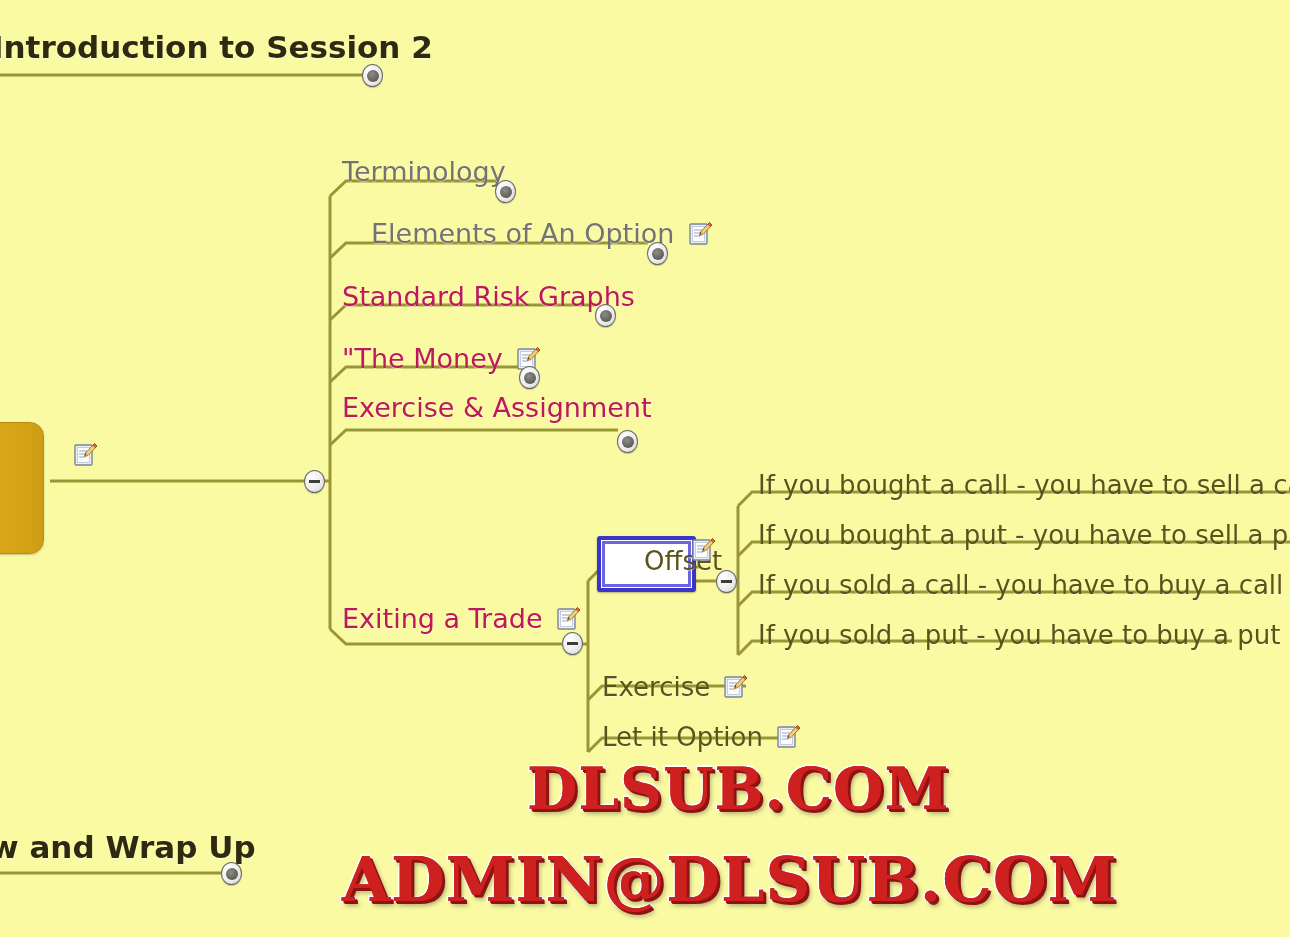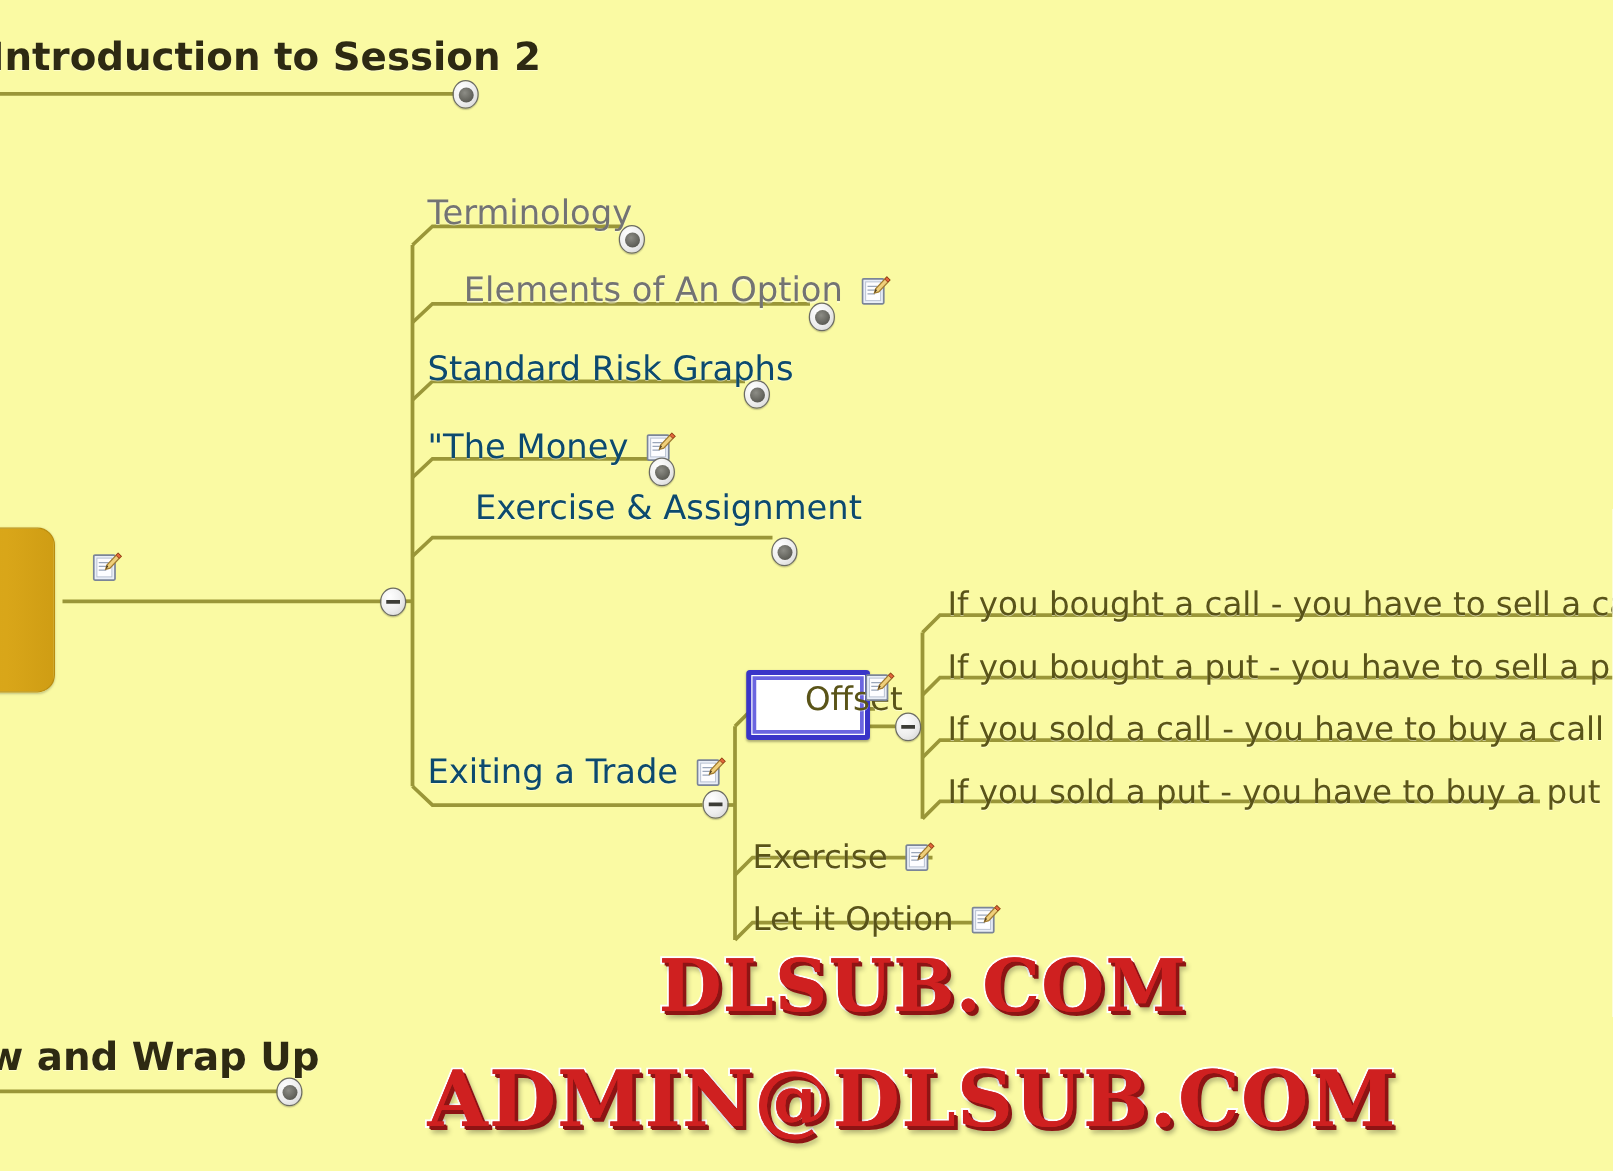--- a/index.html
+++ b/index.html
@@ -48,21 +48,21 @@
 
   .lvl1 {
     font-size: 30px;
     font-weight: bold;
     letter-spacing: .2px;
     color: #3a3214;
   }
   .lvl2 {
     font-size: 27px;
     font-weight: normal;
-    color: #0c4a6e;
+    color: #be185d;
   }
   .lvl2.green { color: #737373; }
   .lvl3 {
     font-size: 26px;
     color: #5a5418;
   }
   .topnode {
     font-size: 31px;
     font-weight: bold;
     color: #2e2a12;
@@ -259,21 +259,21 @@
         <path d="M20.5 1.5 L23 4 L14 13.5 L10.5 14.5 L11.5 11 Z" fill="#f0cf7a" stroke="#a07b30" stroke-width="1"></path>
         <path d="M20.5 1.5 L23 4 L21.3 5.7 L18.8 3.2 Z" fill="#e2683a" stroke="#9b3f1c" stroke-width=".8"></path>
         <path d="M10.5 14.5 L11.5 11 L12.6 12.1 Z" fill="#4a3a22"></path>
       </svg>
     </span>
   </div>
   <div class="toggle plus" style="left:519px; top:366px;">
     <span class="inner"></span>
   </div>
 
-  <div class="node lvl2" style="left:342px; top:392px;margin-left:38px;">
+  <div class="node lvl2" style="left:342px; top:392px;">
     <span class="txt">Exercise &amp; Assignment</span>
   </div>
   <div class="toggle plus" style="left:617px; top:430px;">
     <span class="inner"></span>
   </div>
 
   <div class="node lvl2" style="left:342px; top:603px;">
     <span class="txt">Exiting a Trade</span>
     <span class="note-icon">
       <svg width="24" height="25" viewBox="0 0 24 25" xmlns="http://www.w3.org/2000/svg">

